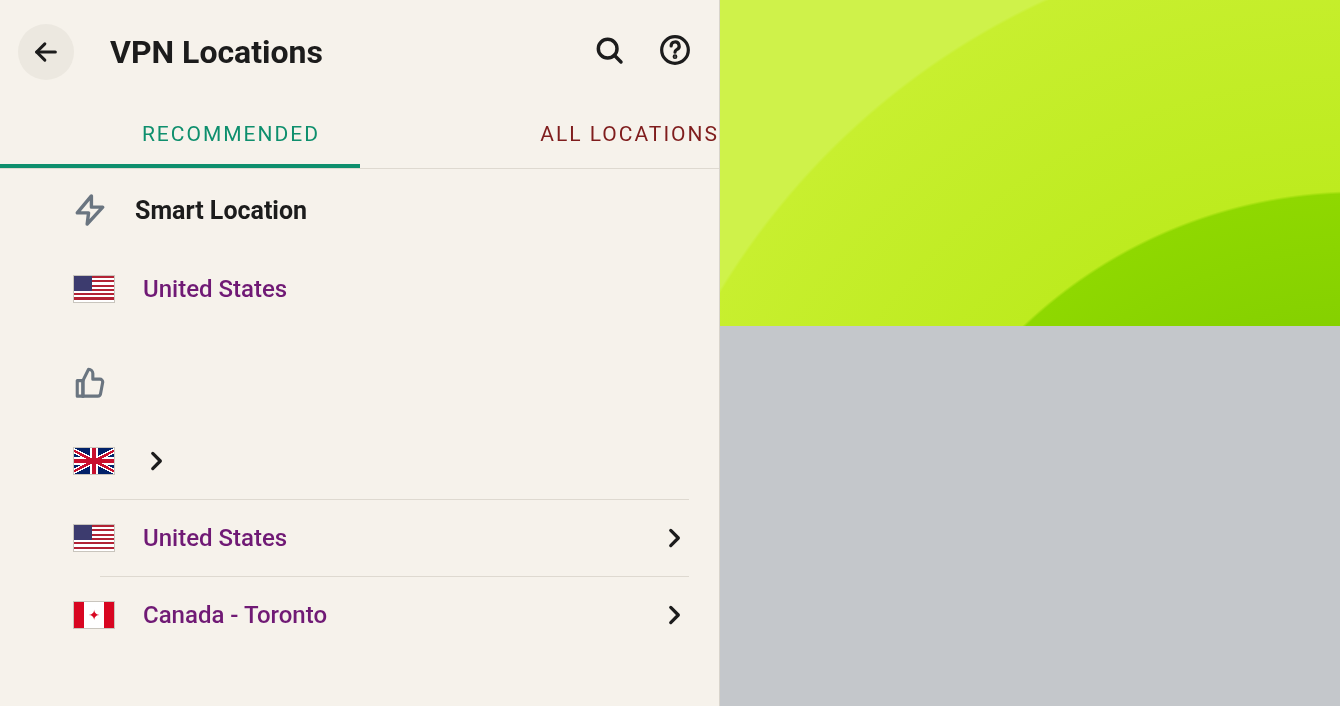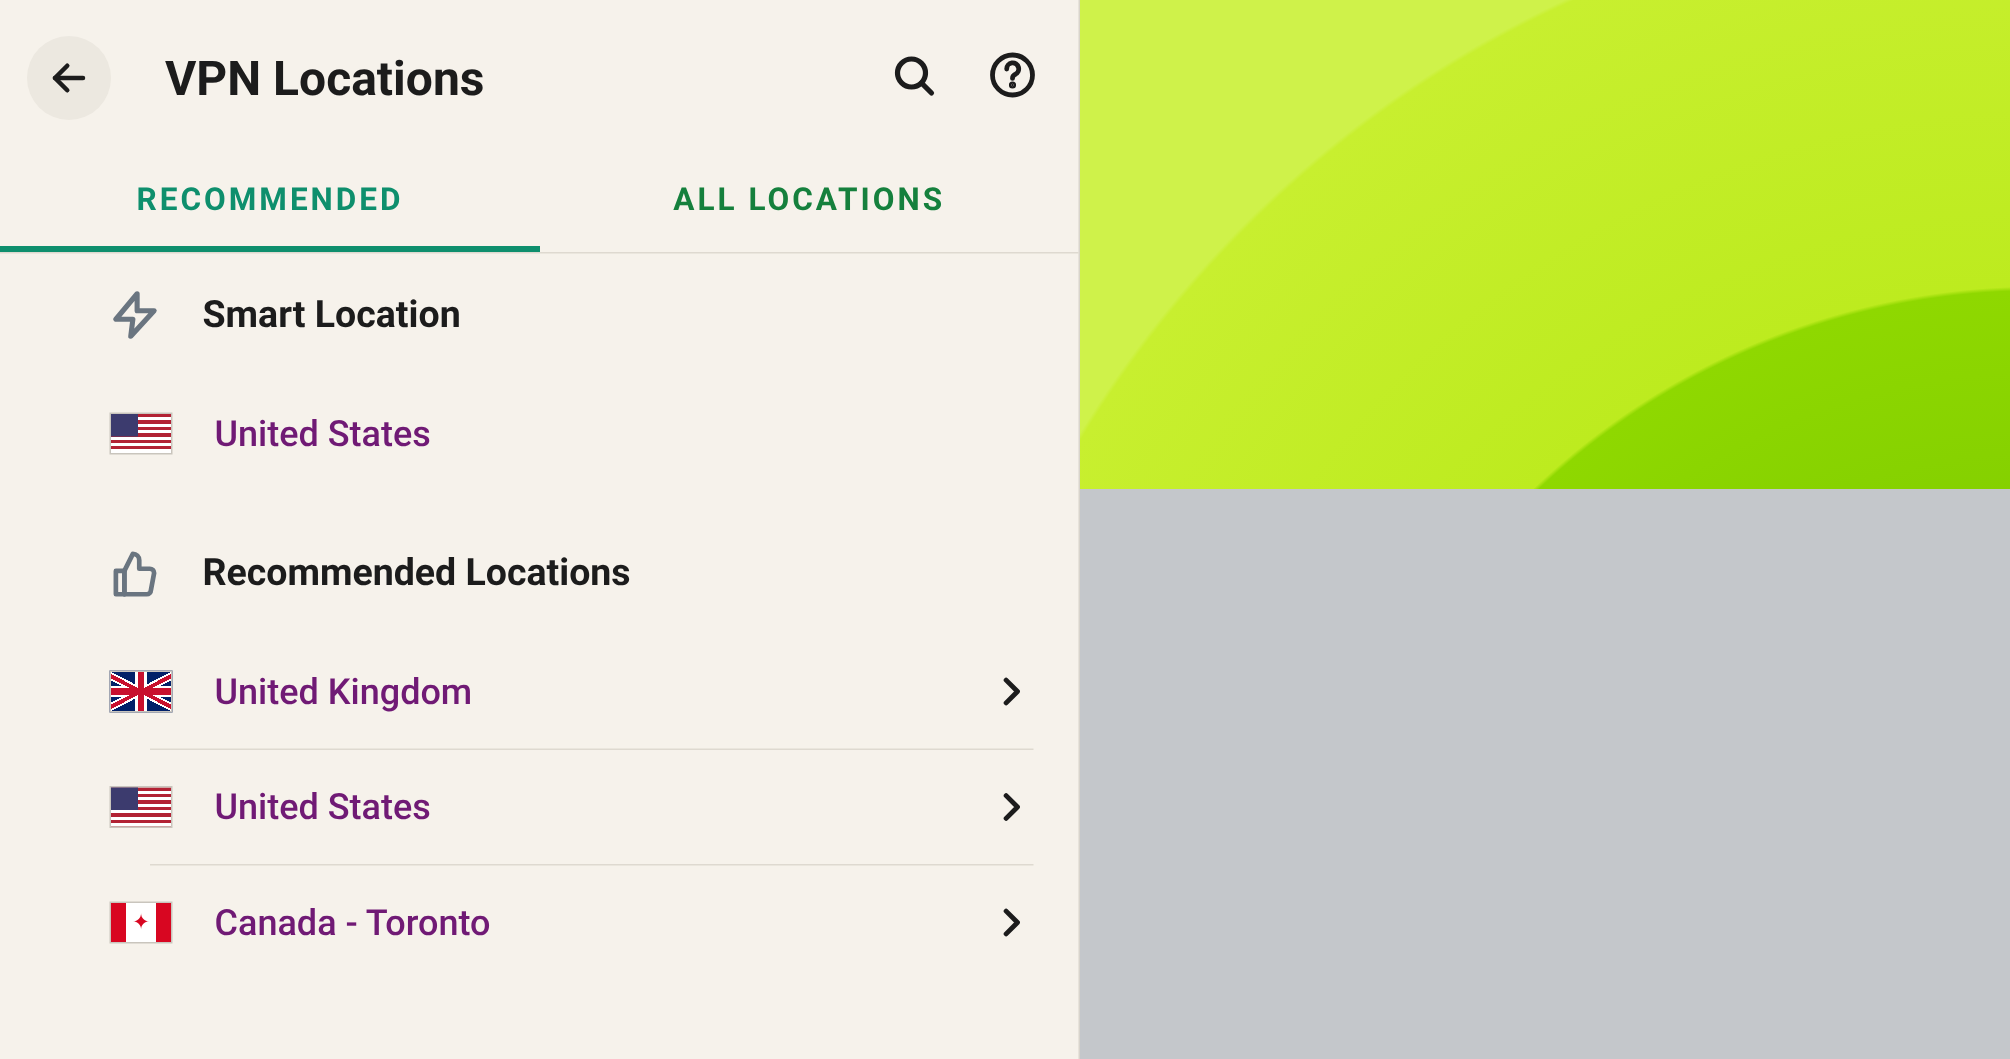--- a/index.html
+++ b/index.html
@@ -36,35 +36,35 @@
   }
   .hdr-icons { display: flex; gap: 34px; align-items: center; }
   .hdr-icon { cursor: pointer; }
 
   .tabs {
     display: flex;
     border-bottom: 1px solid #ded9d0;
   }
   .tab {
     padding: 18px 0;
-    text-align: center;
+    text-align: right;
     font-size: 21px;
-    font-weight: 700;
+    font-weight: 400;
     letter-spacing: 2px;
     cursor: pointer;
   }
   .tab.active {
     width: 360px;
     color: #0e8f6d;
     border-bottom: 4px solid #0e8f6d;
     margin-left: 0;
   }
   .tab.inactive {
     flex: 1;
-    color: #15803d;
+    color: #7f1d1d;
   }
   .tab.active .tab-underline-wrap { display:inline-block; padding: 0 40px; }
 
   .list { flex: 1; overflow-y: auto; }
   .section-row, .loc-row {
     display: flex;
     align-items: center;
     padding: 24px 32px;
     margin-left: 41px;
   }
@@ -196,26 +196,24 @@
       <div class="flag flag-us"></div>
       <div class="loc-label">United States</div>
     </div>
 
     <div class="section-row" style="margin-top:14px">
       <svg width="34" height="34" viewBox="0 0 24 24" fill="none" stroke="#6a7580" stroke-width="2.2" stroke-linejoin="round" stroke-linecap="round">
           <path d="M7 22V11"></path>
           <path d="M7 11l4-8a3 3 0 0 1 3 3v4h5a2 2 0 0 1 2 2l-1.5 8a2 2 0 0 1-2 2H7"></path>
           <path d="M3 11h4v11H3z"></path>
         </svg>
-      <div class="section-label">Recommended Locations</div>
     </div>
 
     <div class="loc-row">
       <div class="flag flag-uk"></div>
-      <div class="loc-label">United Kingdom</div>
       <svg class="chev" width="26" height="26" viewBox="0 0 24 24" fill="none" stroke="#1c1c1c" stroke-width="3" stroke-linecap="round" stroke-linejoin="round">
           <polyline points="9 5 16 12 9 19"></polyline>
         </svg>
     </div>
     <div class="divider"></div>
 
     <div class="loc-row">
       <div class="flag flag-us"></div>
       <div class="loc-label">United States</div>
       <svg class="chev" width="26" height="26" viewBox="0 0 24 24" fill="none" stroke="#1c1c1c" stroke-width="3" stroke-linecap="round" stroke-linejoin="round">

